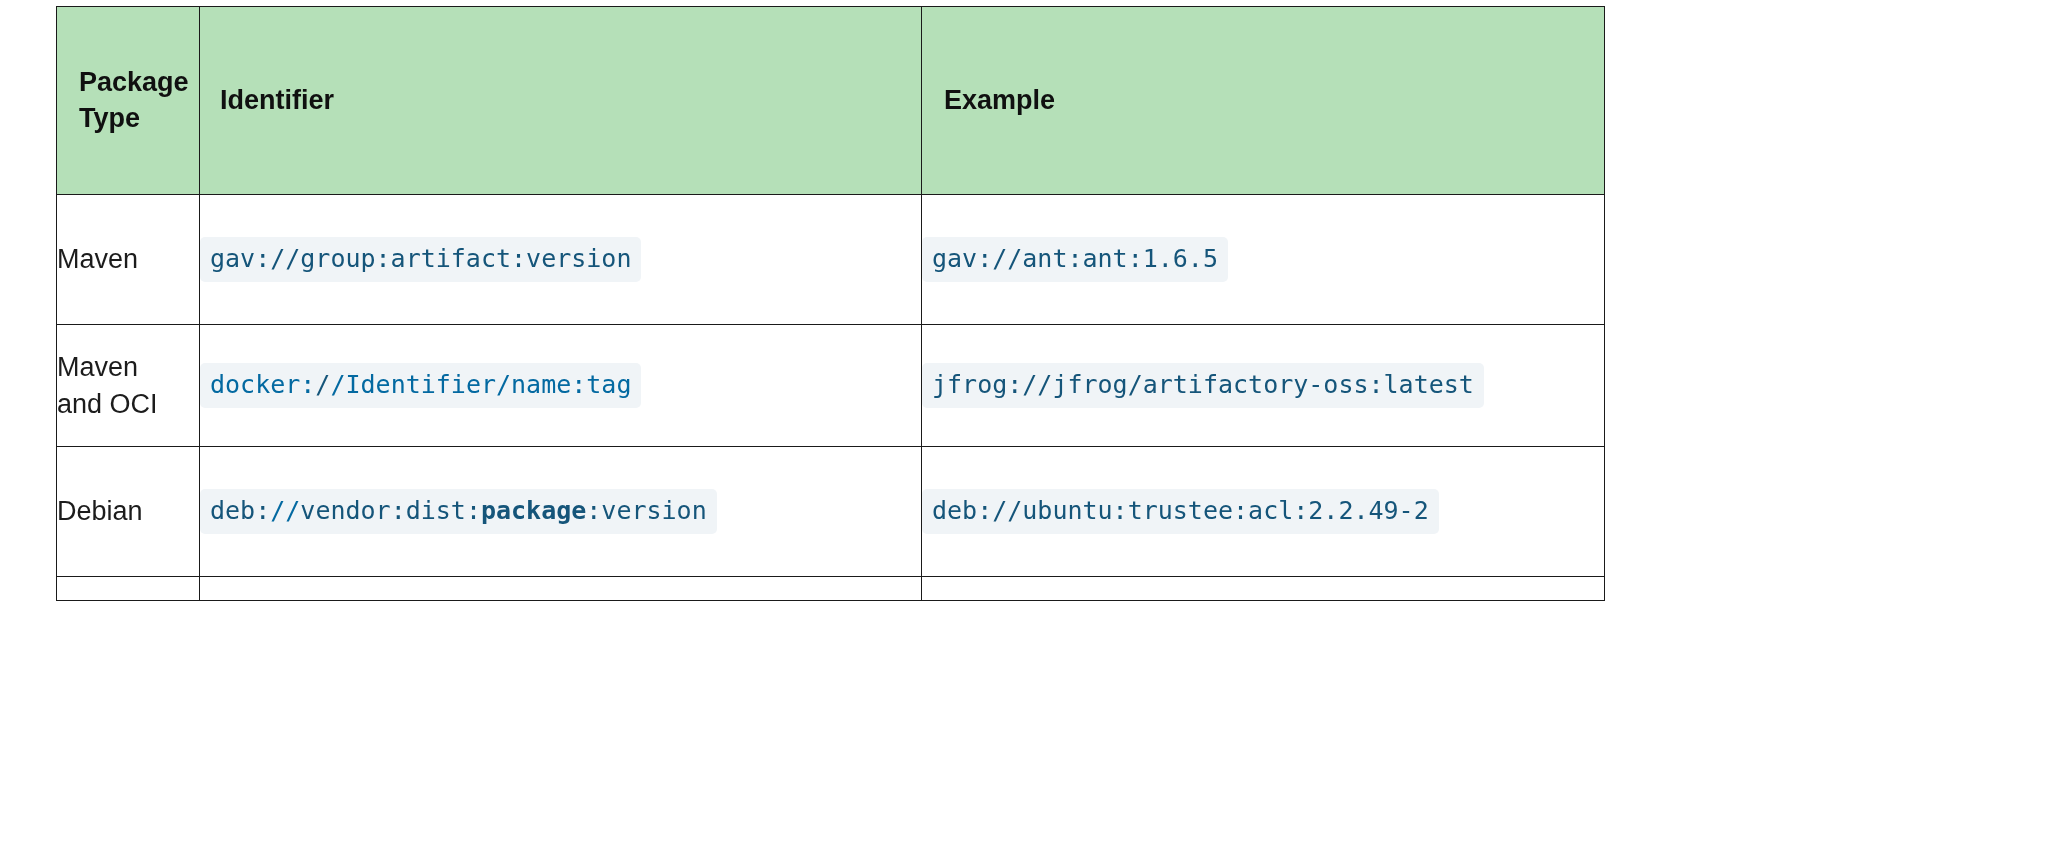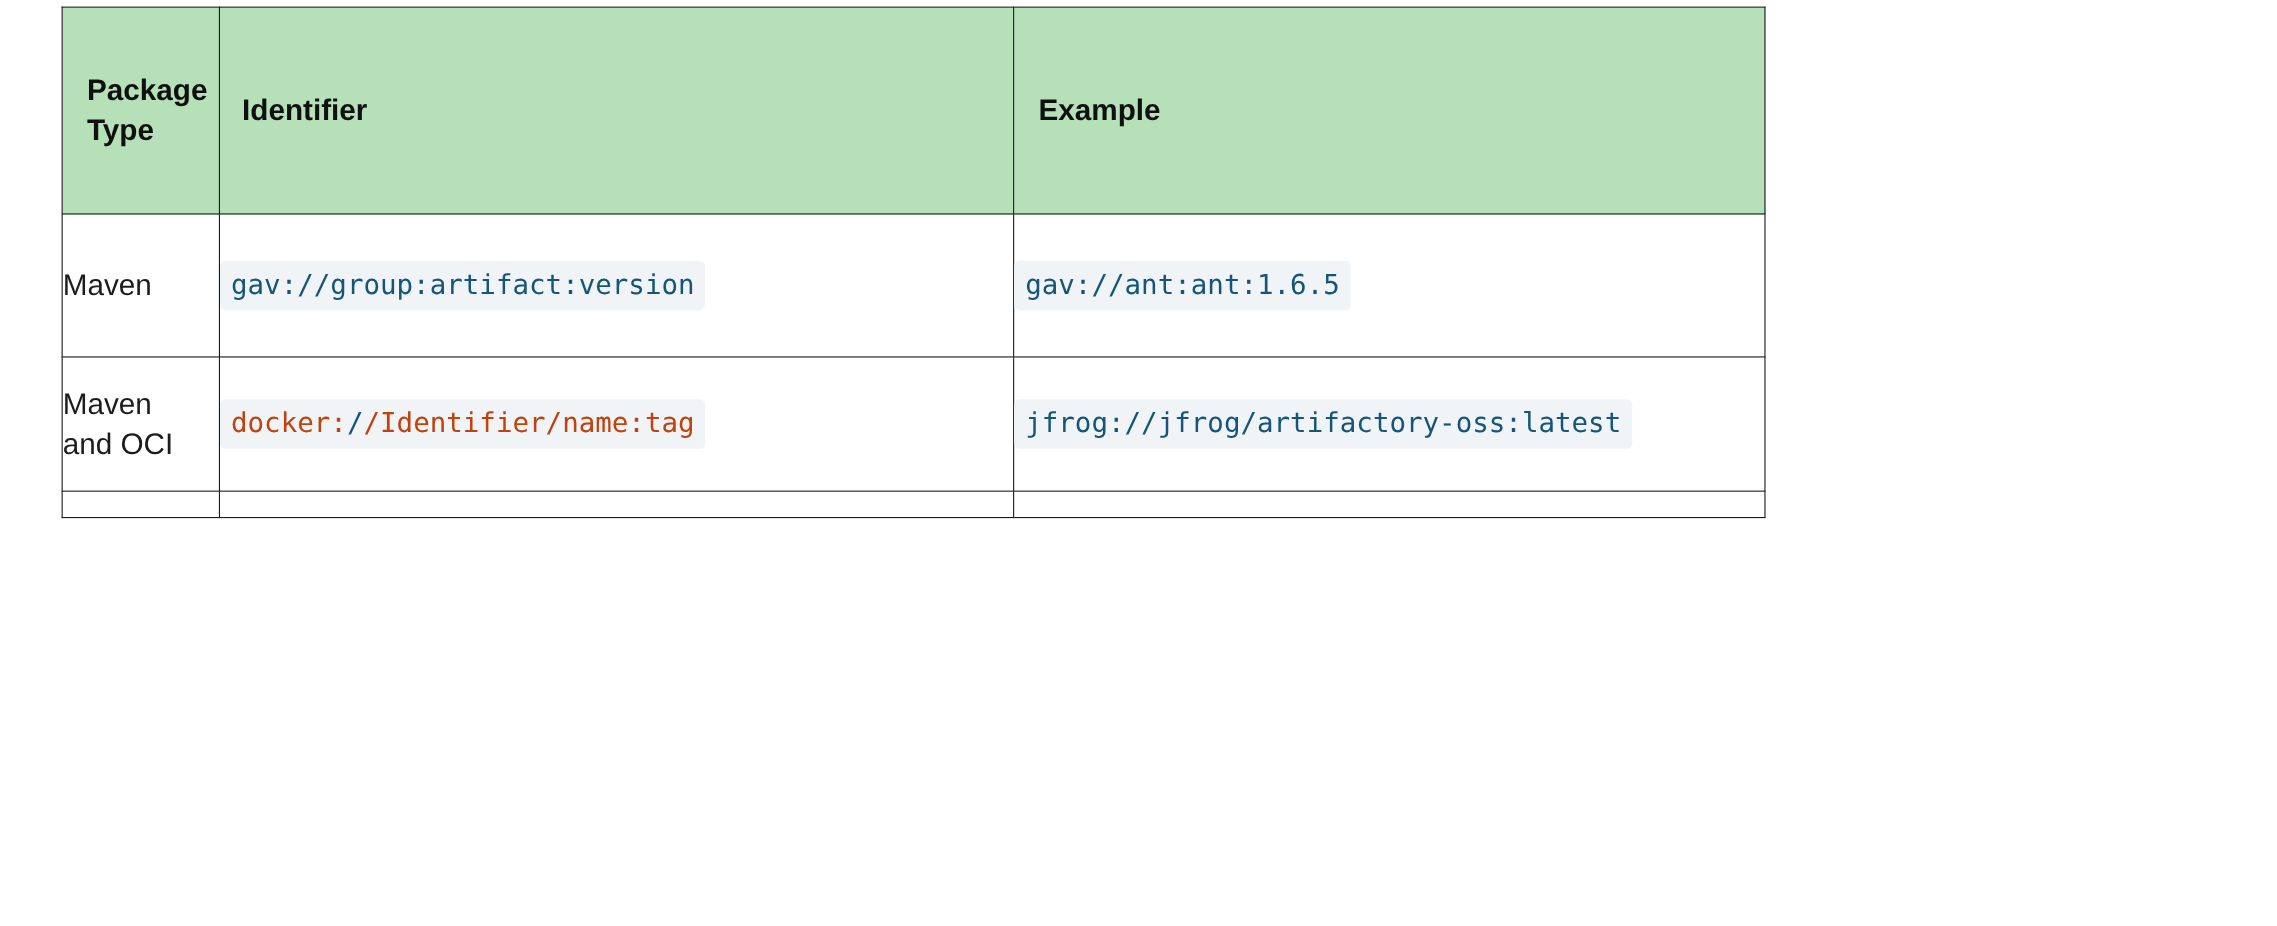--- a/index.html
+++ b/index.html
@@ -95,21 +95,21 @@
     font-family: "DejaVu Sans Mono", "Liberation Mono", monospace;
     font-size: 25px;
     line-height: 1.18;
     letter-spacing: 0px;
     white-space: pre;
     color: #15557a;
   }
 
   
   .tk-blue  { color: #15557a; }
-  .tk-red   { color: #c2410c; }
+  .tk-red   { color: #0369a1; }
   .tk-green { color: #4f8a19; }
   .tk-gray  { color: #787878; }
   .tk-bold  { font-weight: bold; }
 </style>
 </head>
 <body>
 
 <div class="page">
   <div class="table-wrap">
     <table class="pkg-table">
@@ -131,20 +131,25 @@
             <td class="cell-type">Maven</td>
             <td class="cell-ident"><code class="chip"><span class="tk-blue">gav://group:artifact:version</span></code></td>
             <td class="cell-example"><code class="chip"><span class="tk-blue">gav://ant:ant:1.6.5</span></code></td>
           </tr>
           <tr class="r-docker">
             <td class="cell-type">Maven
 and OCI</td>
             <td class="cell-ident"><code class="chip"><span class="tk-red">docker:</span><span class="tk-blue">/</span><span class="tk-red">/Identifier/name:tag</span></code></td>
             <td class="cell-example"><code class="chip"><span class="tk-blue">jfrog://jfrog/artifactory-oss:latest</span></code></td>
           </tr>
+          <tr class="">
+            <td class="cell-type">Debian</td>
+            <td class="cell-ident"><code class="chip"><span class="tk-blue">deb:</span><span class="tk-red">//</span><span class="tk-blue">vendor:dist:</span><span class="tk-blue tk-bold">package</span><span class="tk-blue">:version</span></code></td>
+            <td class="cell-example"><code class="chip"><span class="tk-blue">deb://ubuntu:trustee:acl:2.2.49-2</span></code></td>
+          </tr>
           <tr class="r-partial">
             <td></td>
             <td></td>
             <td></td>
           </tr>
         </tbody>
     </table>
   </div>
 </div>
 

